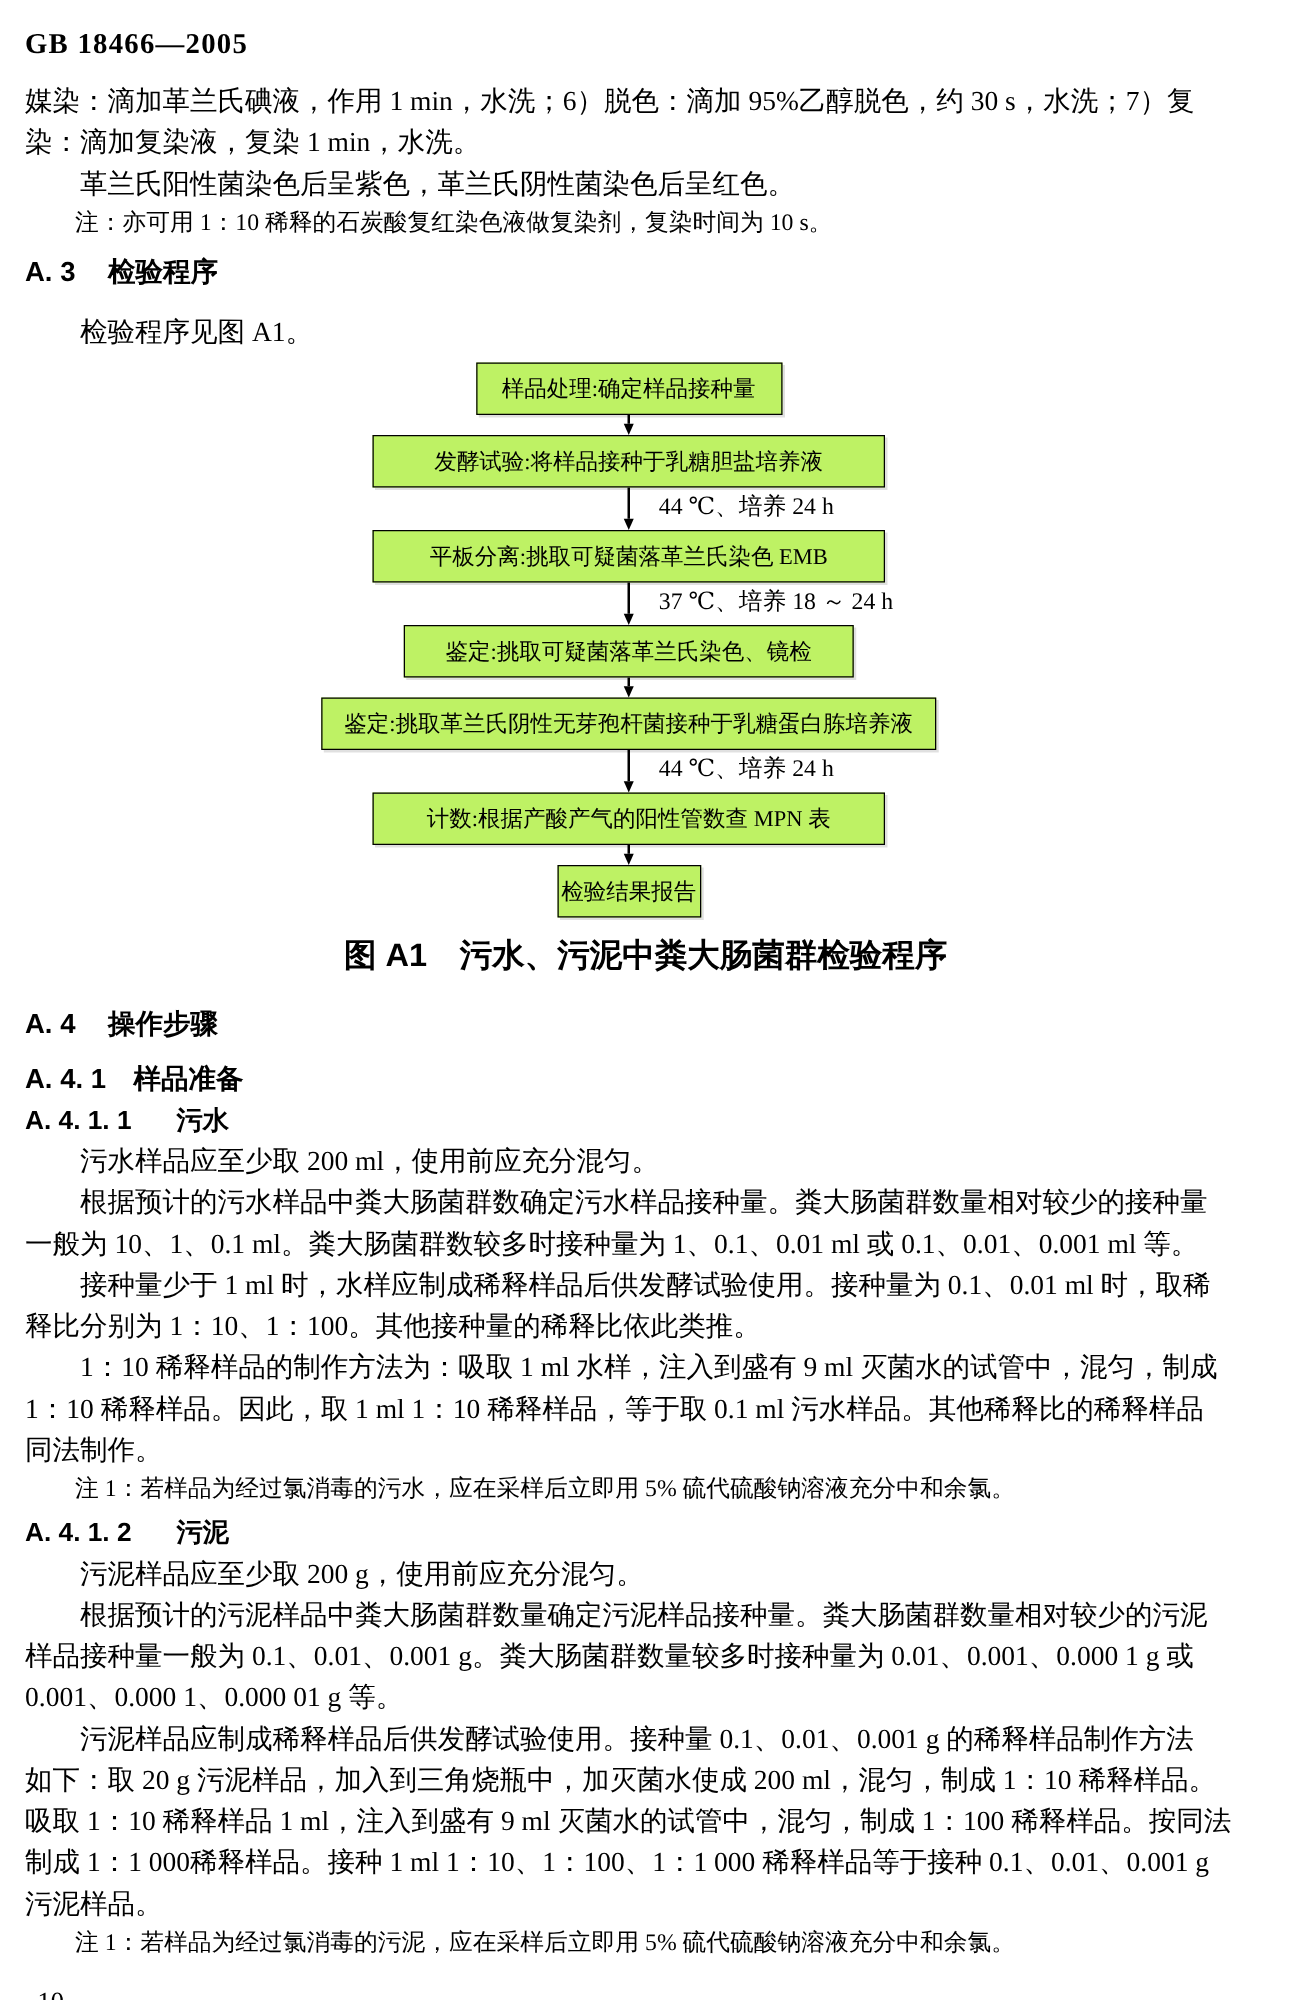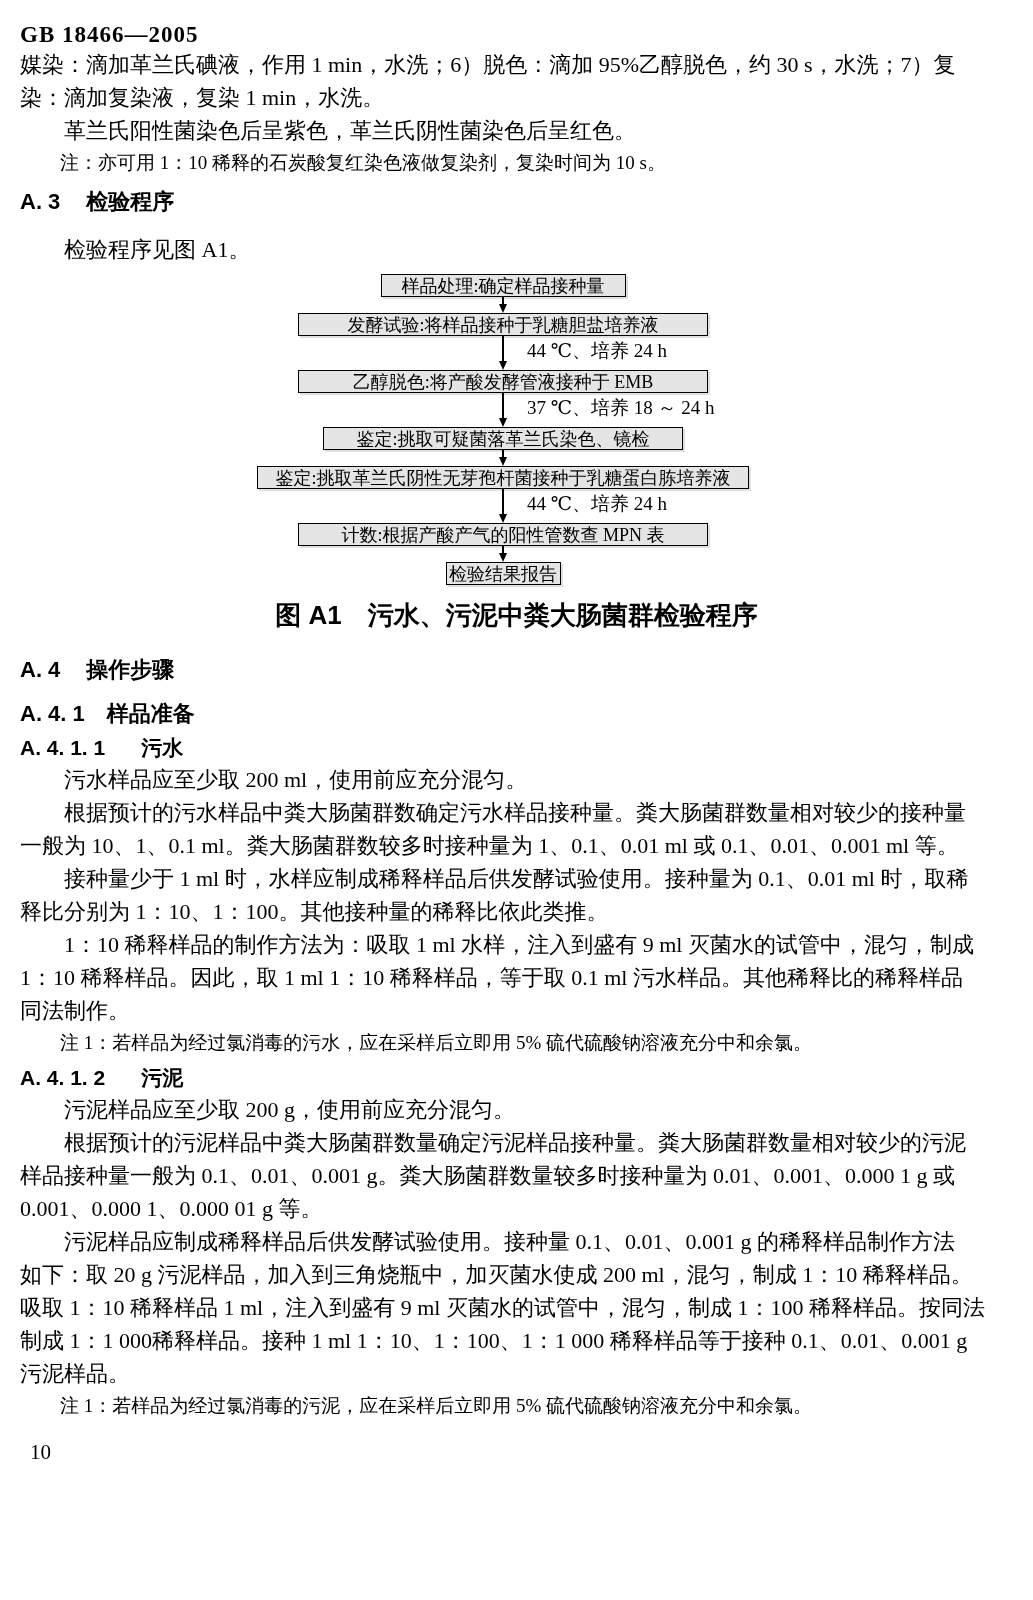--- a/index.html
+++ b/index.html
@@ -13,21 +13,21 @@
     box-sizing: border-box;
     width: 1033px; height: 1600px;
     padding: 22px 20px 0 20px;
     font-size: 22px;
   }
   .std-no {
     font-weight: bold;
     font-size: 23px;
     letter-spacing: 1px;
   }
-  .para { }
+  .para { margin-top: 16px; }
   .line {
     line-height: 33px;
     white-space: nowrap;
   }
   .ind { padding-left: 44px; }
   .note {
     font-size: 19px;
     line-height: 32px;
     padding-left: 40px;
   }
@@ -63,26 +63,26 @@
     width: 492px;
     margin: 8px 0 0 237px;
     display: flex;
     flex-direction: column;
     align-items: center;
     font-size: 18px;
   }
   .fc-box {
     box-sizing: border-box;
     border: 1.5px solid #000;
-    height: 23px;
+    height: 42px;
     display: flex;
     align-items: center;
     justify-content: center;
     white-space: nowrap;
-    background: #e5e5e5;
+    background: #bef264;
     box-shadow: 2px 2px 0 rgba(0,0,0,0.12);
   }
   .w1 { width: 245px; }
   .w2 { width: 410px; }
   .w3 { width: 410px; }
   .w4 { width: 360px; }
   .w5 { width: 492px; }
   .w6 { width: 410px; }
   .w7 { width: 115px; }
   .fc-arrow {
@@ -148,21 +148,21 @@
     <div class="fc-arrow short">
         <div class="stem"></div>
         <div class="head"></div>
       </div>
     <div class="fc-box w2">发酵试验:将样品接种于乳糖胆盐培养液</div>
     <div class="fc-arrow tall">
       <div class="stem"></div>
         <div class="head"></div>
       <span class="fc-label">44 ℃、培养 24 h</span>
     </div>
-    <div class="fc-box w3">乙醇脱色:将产酸发酵管液接种于 EMB</div>
+    <div class="fc-box w3">平板分离:挑取可疑菌落革兰氏染色 EMB</div>
     <div class="fc-arrow tall">
       <div class="stem"></div>
         <div class="head"></div>
       <span class="fc-label">37 ℃、培养 18 ～ 24 h</span>
     </div>
     <div class="fc-box w4">鉴定:挑取可疑菌落革兰氏染色、镜检</div>
     <div class="fc-arrow short">
         <div class="stem"></div>
         <div class="head"></div>
       </div>

